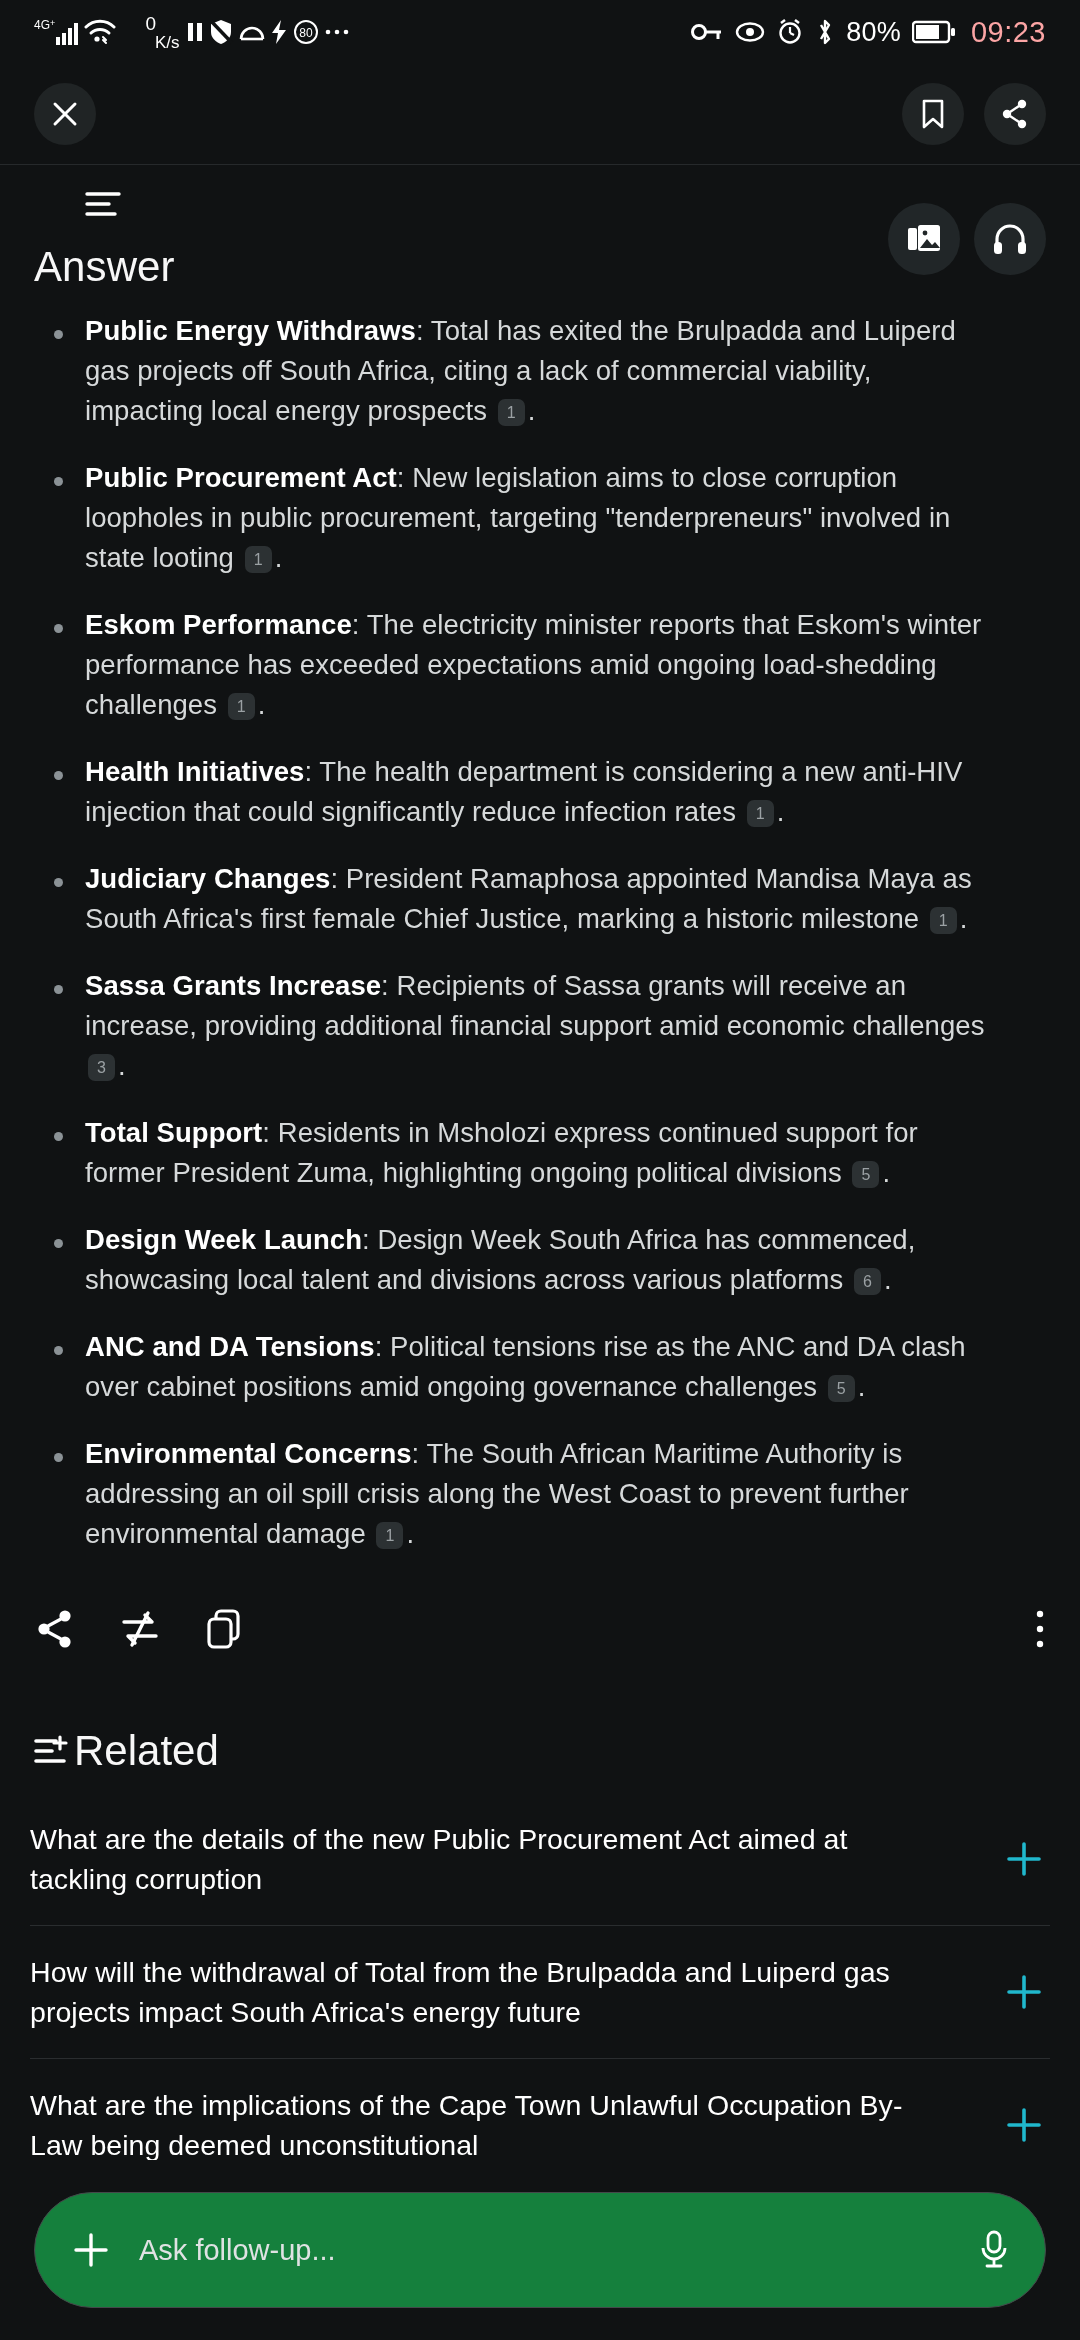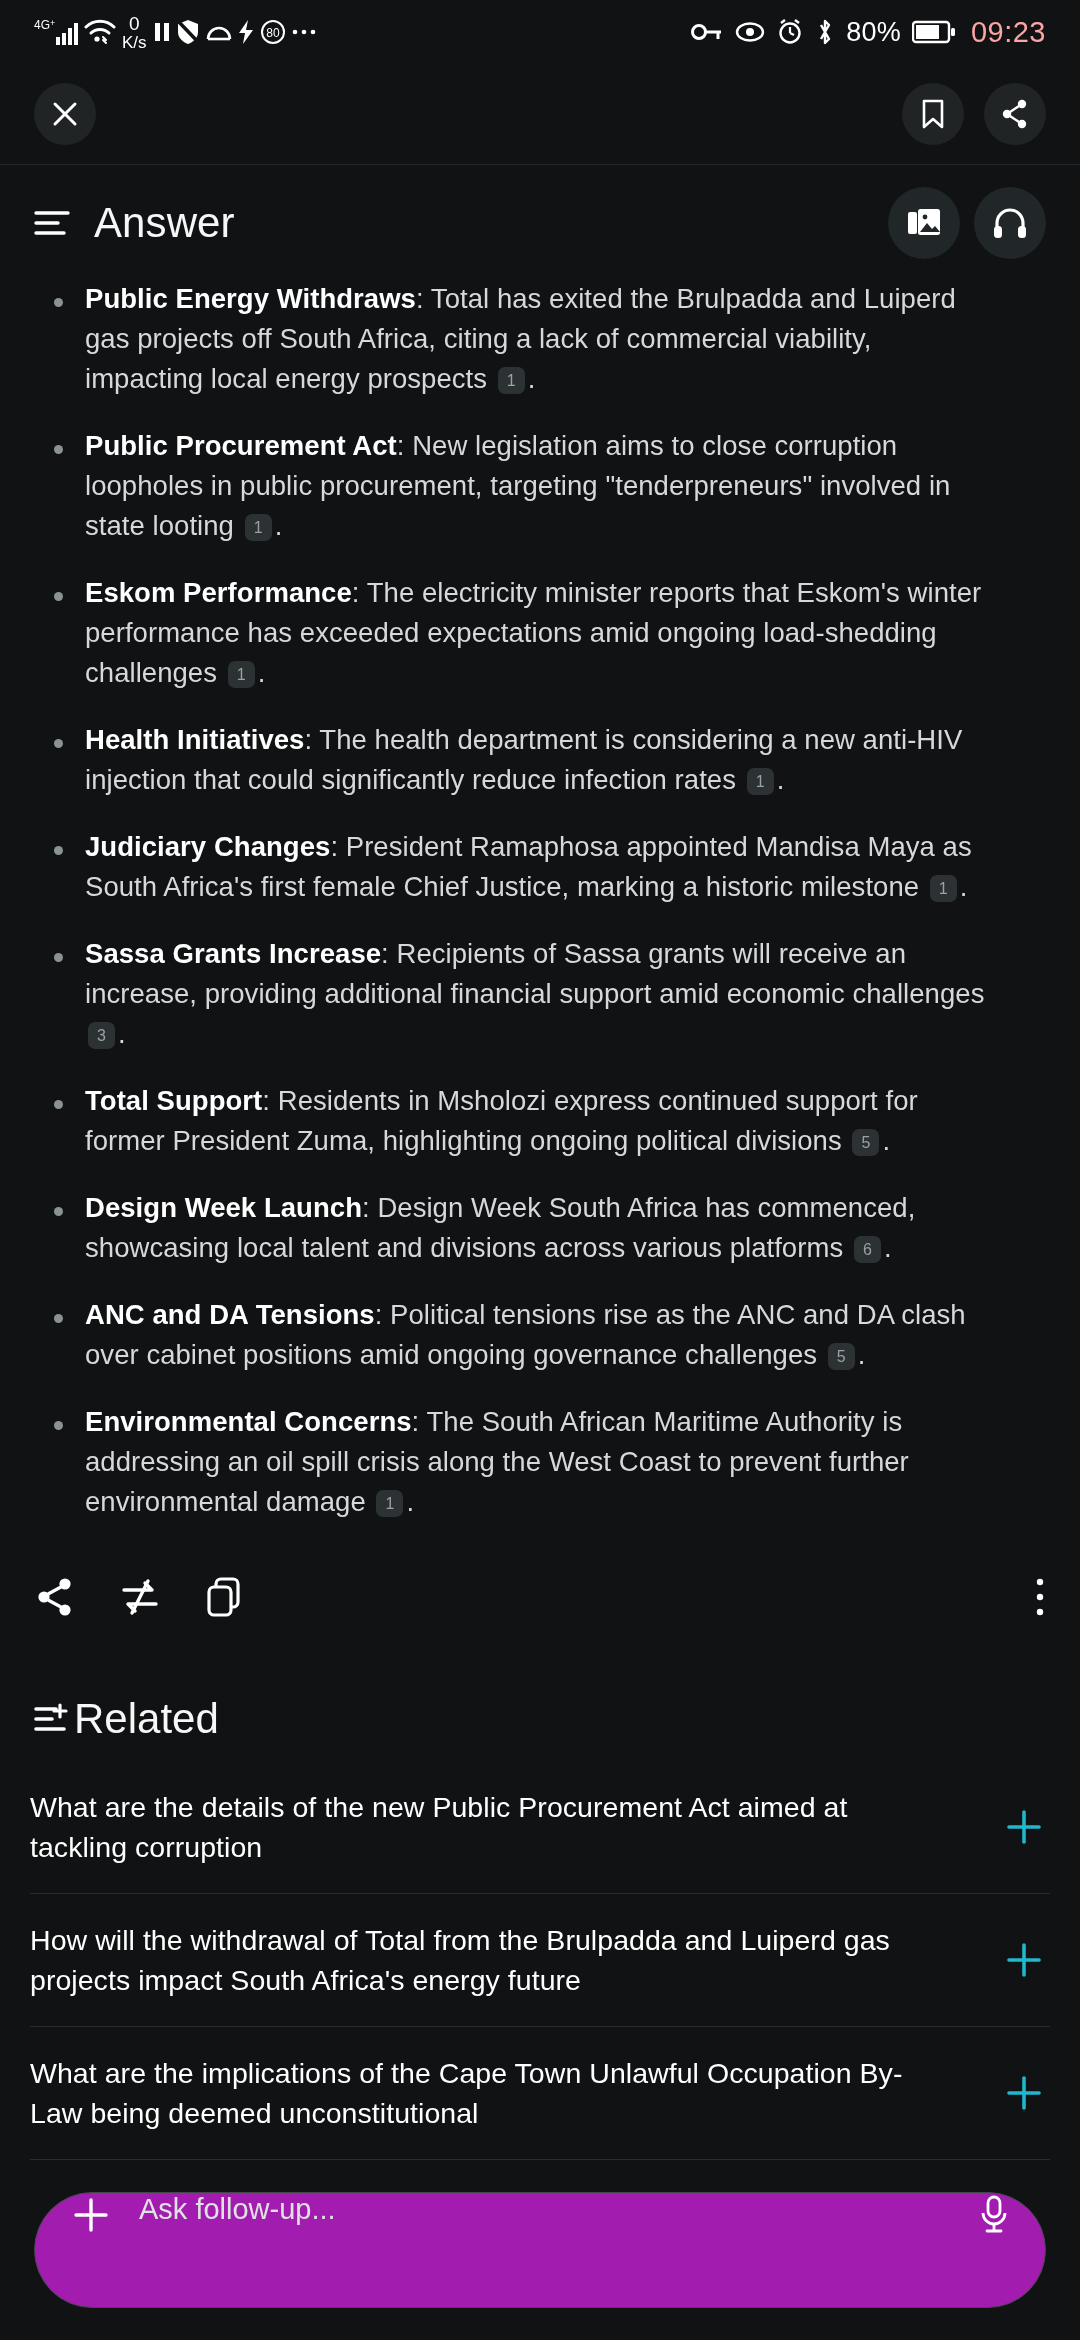--- a/index.html
+++ b/index.html
@@ -18,42 +18,42 @@
     padding:0 34px; justify-content:space-between;
     background:#101213;
   }
   .sb-left, .sb-right{ display:flex; align-items:center; gap:4px; }
   .sb-right{ gap:11px; }
   .sb-ico{ display:flex; align-items:center; }
   .sb-text{ font-size:27px; color:#ffffff; letter-spacing:.2px; }
   .netspeed{ display:flex; flex-direction:column; align-items:center; line-height:1;
              font-size:17px; color:#fff; margin:0 2px; }
   .netspeed .n{ font-size:19px; }
-  .netspeed .u{ font-size:17px; margin-top:1px; }
+  .netspeed .u{ font-size:17px; margin-top:1px;margin-left:33px; }
   .clock{ font-size:29px; color:#fca5a5; margin-left:4px; letter-spacing:.5px; }
 
   
   .appbar{
     height:100px; display:flex; align-items:center; justify-content:space-between;
     padding:0 34px;
   }
   .circle-btn{
     width:62px; height:62px; border-radius:50%;
     background:#202425; display:flex; align-items:center; justify-content:center;
   }
   .appbar-right{ display:flex; align-items:center; gap:20px; }
 
   .divider-top{ height:1px; background:#26292b; width:100%; }
 
   
   .answer-head{
     display:flex; align-items:center; justify-content:space-between;
     padding:22px 34px 10px 34px;
   }
-  .answer-head-left{ display:flex; align-items:center; gap:22px; }
+  .answer-head-left{ display:flex; align-items:center; gap:22px;flex-direction:column; }
   .answer-title{ font-size:42px; font-weight:400; color:#f7f7f7; letter-spacing:.1px; }
   .answer-head-right{ display:flex; align-items:center; gap:14px; }
   .round-dark{
     width:72px; height:72px; border-radius:50%; background:#212628;
     display:flex; align-items:center; justify-content:center;
   }
 
   
   .answer-body{ padding:10px 30px 0 30px; }
   .bullet-row{ display:flex; gap:22px; margin-bottom:27px; padding-left:24px; }
@@ -99,22 +99,22 @@
              align-items:center; justify-content:center; }
   .rel-div{ height:1px; background:#2a2d2f; }
 
   
   .bottom-wrap{
     position:absolute; left:0; right:0; bottom:0; height:180px;
     background:#101213; display:flex; align-items:center; justify-content:center;
   }
   .askbar{
     width:1012px; height:116px; border-radius:58px;
-    border:1px solid #44484a; background:#a21caf;
-    display:flex; align-items:flex-start; padding:0 34px; gap:26px;
+    border:1px solid #44484a; background:#15803d;
+    display:flex; align-items:center; padding:0 34px; gap:26px;
   }
   .ask-placeholder{ font-size:29px; color:#dfe2e3; flex:1; }
   svg{ display:block; }
 </style>
 </head>
 <body>
 
 <div class="statusbar">
   <div class="sb-left">
     <span class="sb-ico">

